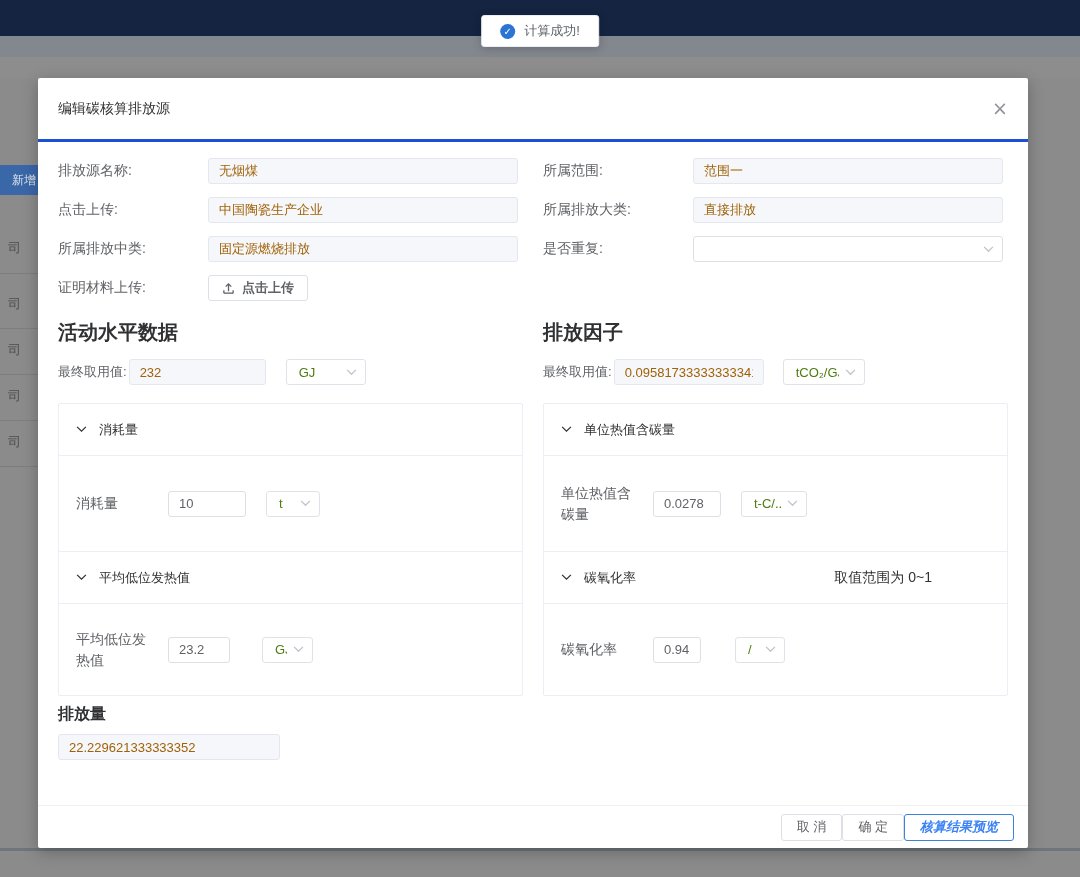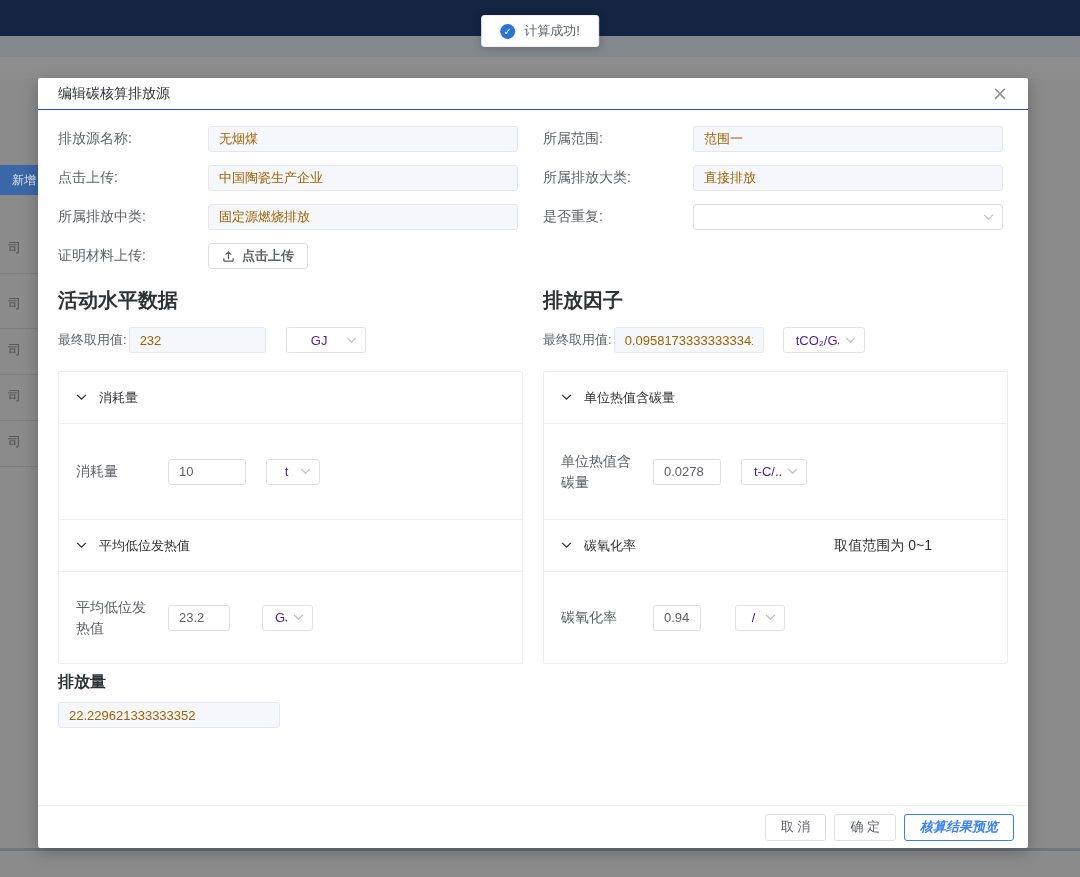--- a/index.html
+++ b/index.html
@@ -32,21 +32,21 @@
     width:15px;height:15px;border-radius:50%;background:#2b74d4;color:#fff;
     font-size:10px;line-height:15px;text-align:center;font-weight:bold;flex:none;
   }
   .toast .msg{color:#5f6368;font-size:13px;white-space:nowrap;}
 
   
   .modal{
     position:absolute;left:38px;top:78px;width:990px;height:770px;background:#fff;
     border-radius:2px;box-shadow:0 4px 16px rgba(0,0,0,.25);z-index:20;box-sizing:border-box;
   }
-  .m-header{height:32px;border-bottom:1px solid #1d4ed8;display:flex;align-items:center;
+  .m-header{height:64px;border-bottom:3px solid #1d4ed8;display:flex;align-items:center;
     padding:0 20px;box-sizing:border-box;}
   .m-title{font-size:14px;color:#303133;}
   .m-close{margin-left:auto;color:#909399;font-size:19px;line-height:19px;cursor:pointer;
     font-family:"DejaVu Sans",sans-serif;}
   .m-body{padding:20px 20px 0 20px;}
 
   
   .form-grid{display:grid;grid-template-columns:465px 465px;column-gap:20px;}
   .f-row{display:flex;align-items:center;margin-bottom:21px;height:18px;}
   .f-label{width:150px;flex:none;font-size:14px;color:#606266;}
@@ -54,21 +54,21 @@
     box-sizing:border-box;height:26px;border:1px solid #dcdfe6;border-radius:3px;
     background:#fff;color:#606266;font-size:13px;padding:0 10px;outline:none;
     font-family:"Liberation Sans","DejaVu Sans",sans-serif;
   }
   .inp:disabled,.inp.dis{background:#f5f7fa;border-color:#e4e7ed;color:#a16207;}
   .w310{width:310px;}
   .sel{
     box-sizing:border-box;height:26px;border:1px solid #dfe3e9;border-radius:3px;background:#fff;
     display:flex;align-items:center;padding:0 8px 0 12px;cursor:pointer;
   }
-  .sel .val{font-size:13px;color:#4c1d95;flex:1 1 auto;white-space:nowrap;overflow:hidden;text-align:center;}
+  .sel .val{font-size:13px;color:#4d7c0f;flex:1 1 auto;white-space:nowrap;overflow:hidden;}
   .sel svg{flex:none;margin-left:6px;}
   .upload-btn{
     height:26px;border:1px solid #dcdfe6;border-radius:3px;background:#fff;display:inline-flex;
     align-items:center;gap:7px;padding:0 13px;font-size:13px;color:#606266;cursor:pointer;
     font-weight:bold;
   }
 
   
   .sections{display:grid;grid-template-columns:465px 465px;column-gap:20px;margin-top:22px;}
   .sec-title{font-size:20px;font-weight:bold;color:#303133;}
@@ -86,21 +86,21 @@
     margin-right:16px;}
   .divider-between{border-bottom:1px solid #ebeef5;}
 
   
   .emission-title{font-size:16px;font-weight:bold;color:#303133;margin-top:8px;}
   .emission-input{margin-top:9px;width:222px;}
 
   
   .m-footer{
     position:absolute;left:0;bottom:0;width:100%;height:43px;border-top:1px solid #f0f0f0;
-    display:flex;align-items:center;justify-content:flex-end;gap:8px;
+    display:flex;align-items:center;justify-content:flex-end;
     padding:8px 14px;box-sizing:border-box;
   }
   .btn{
     height:27px;border:1px solid #dcdfe6;border-radius:3px;background:#fff;color:#606266;
     font-size:13px;padding:0 15px;cursor:pointer;white-space:nowrap;
     font-family:"Liberation Sans","DejaVu Sans",sans-serif;
   }
   .btn.primary-plain{border-color:#3b82e0;color:#3b82f6;font-weight:bold;font-style:italic;}
 </style>
 </head>

